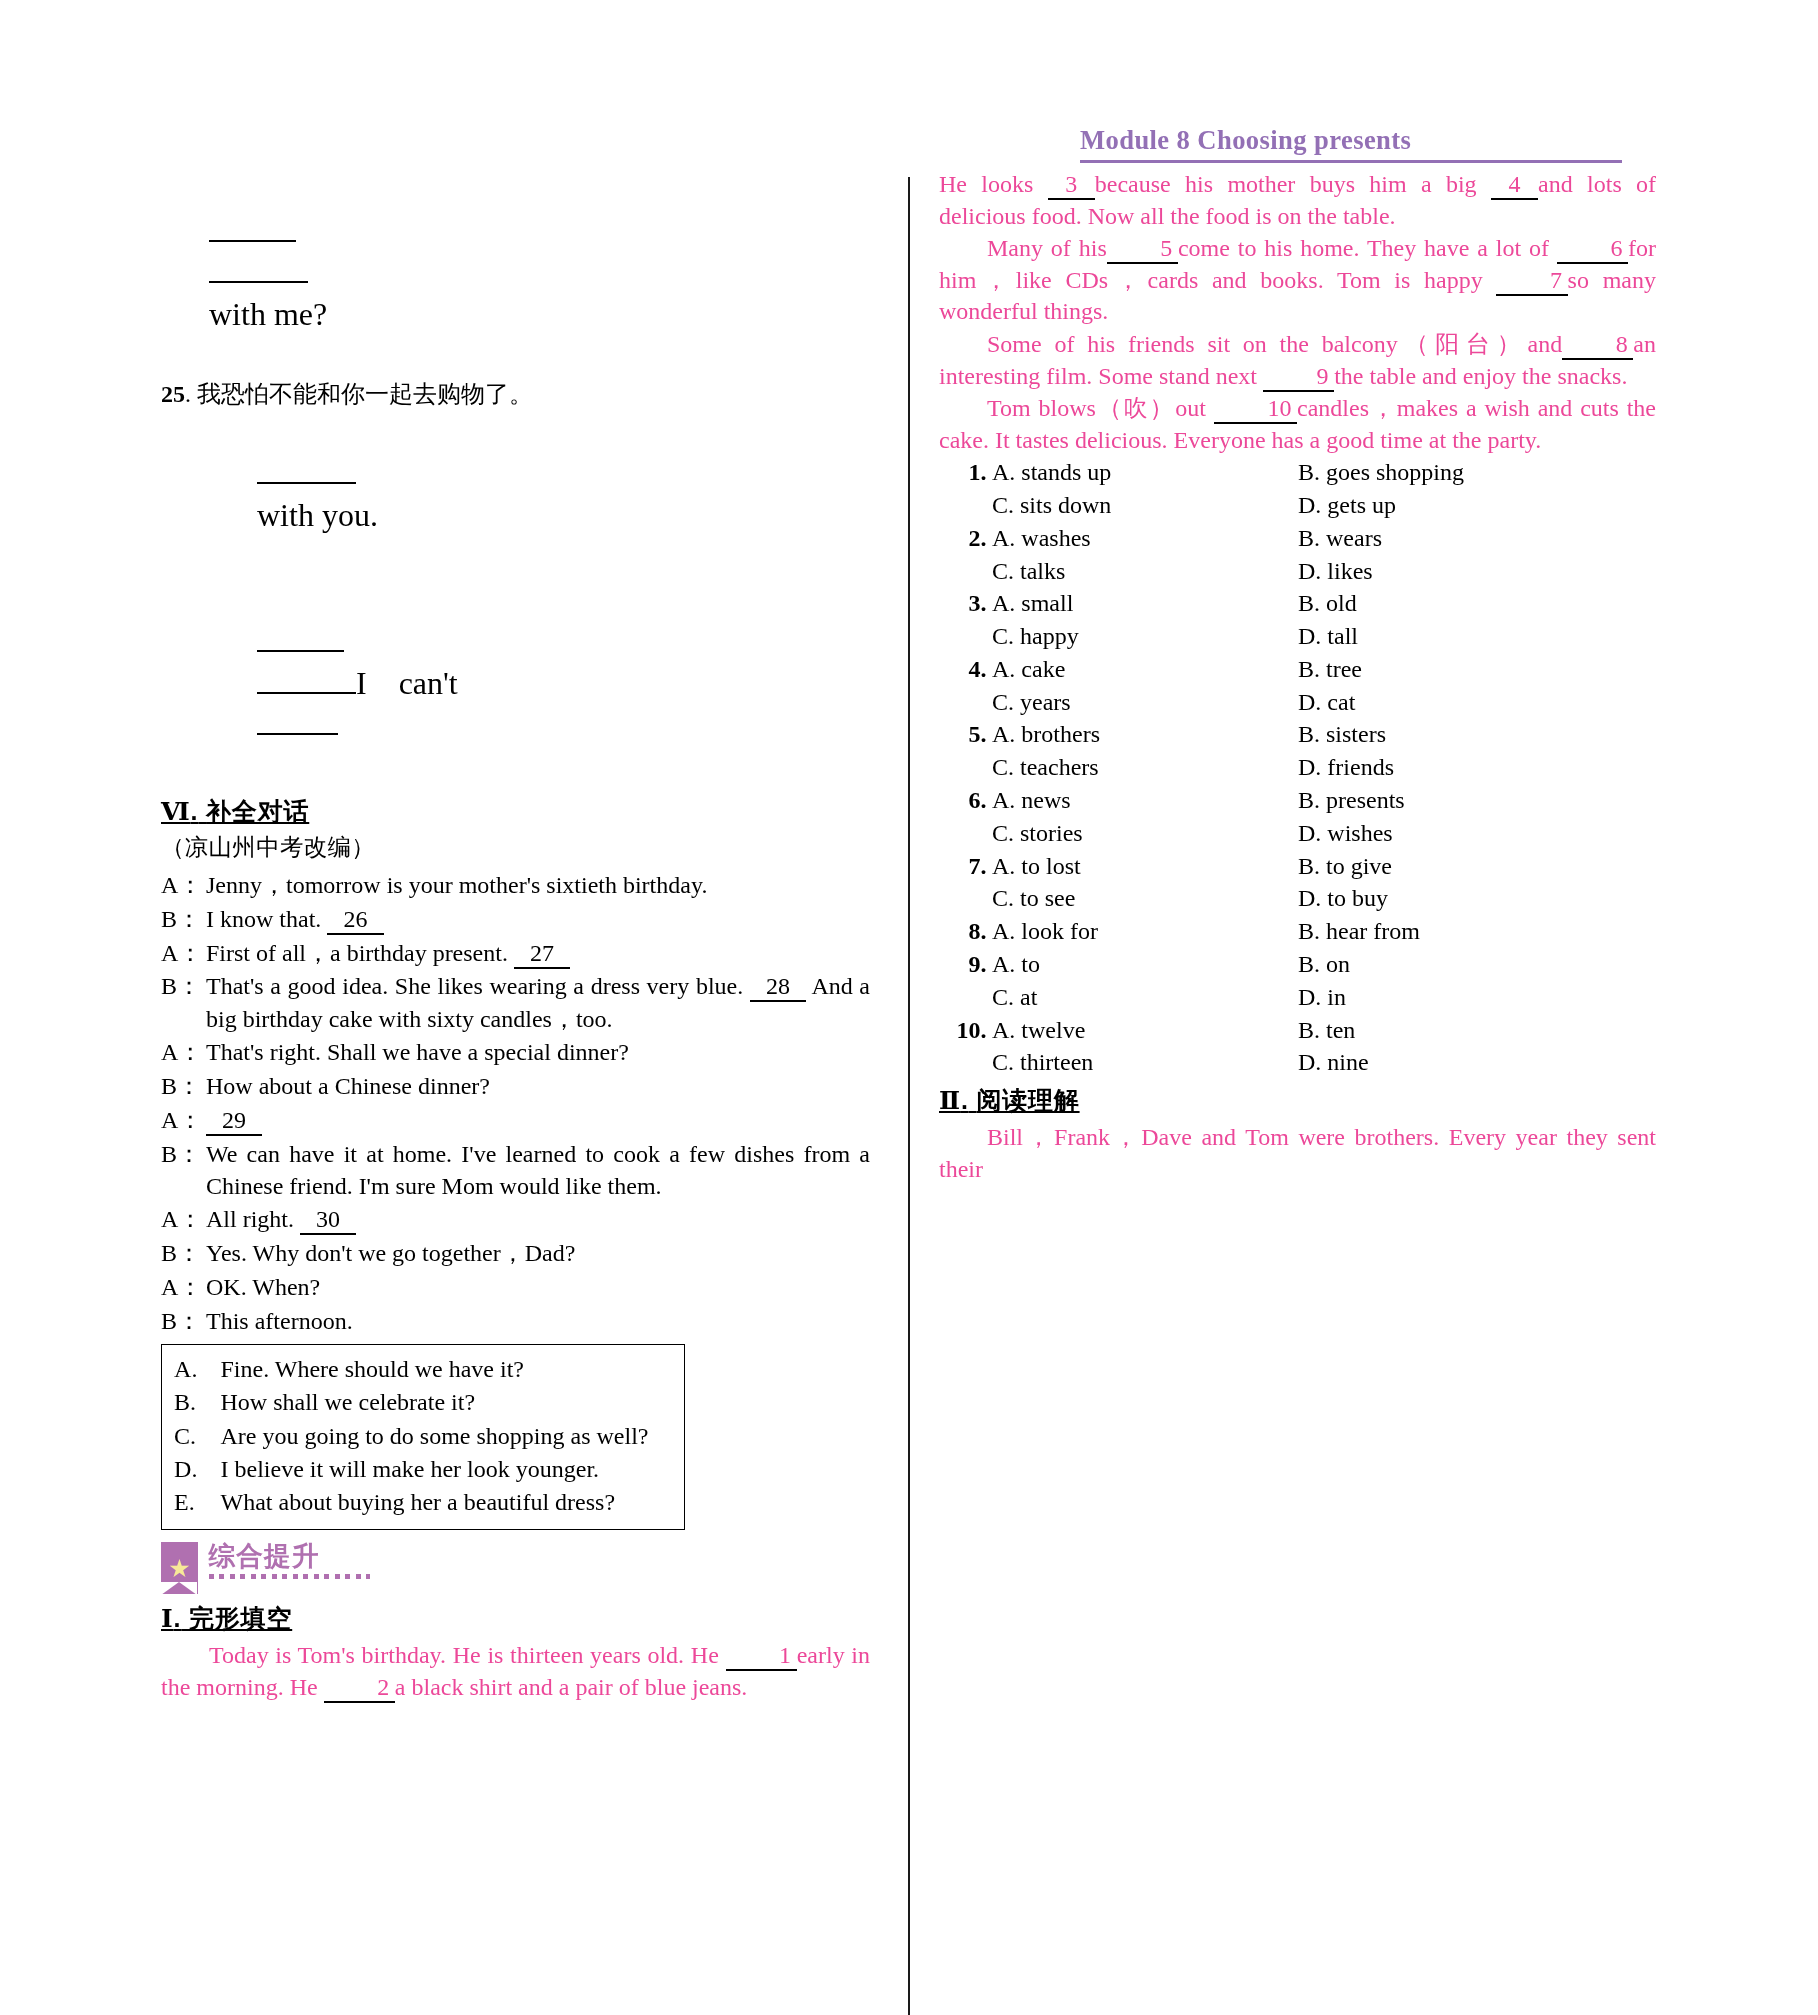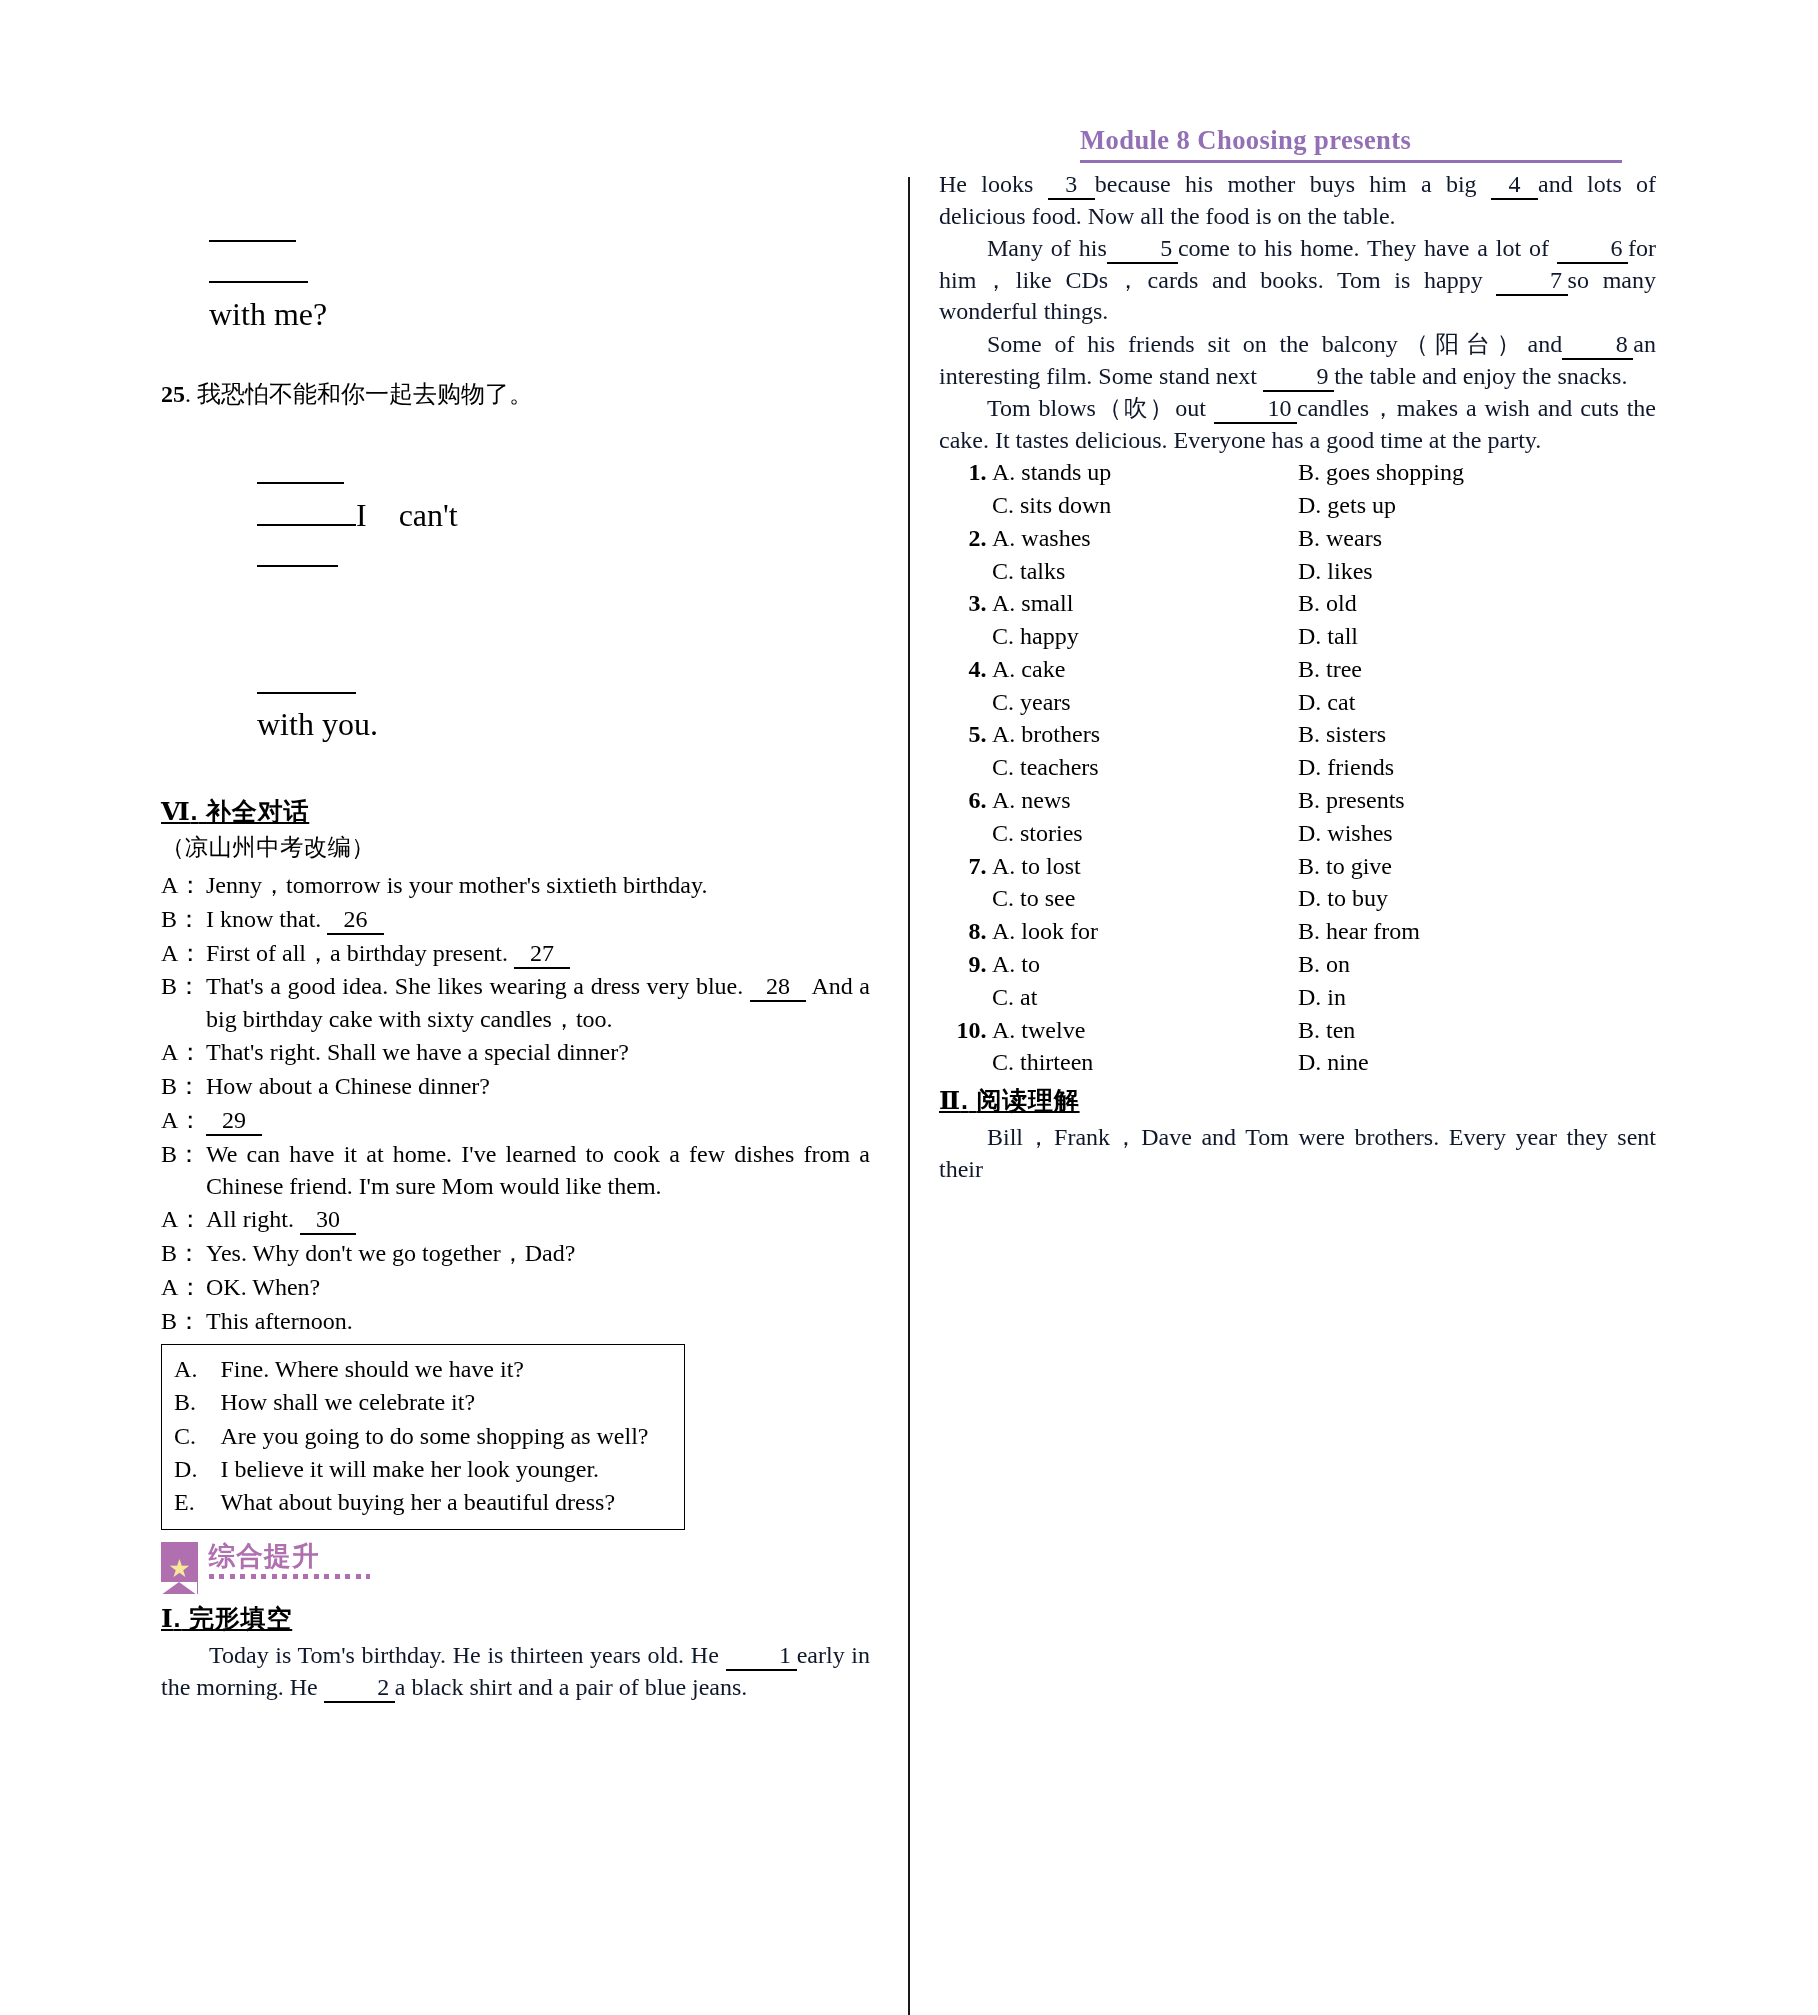--- a/index.html
+++ b/index.html
@@ -69,21 +69,21 @@
     margin: 0 0 1.6px 0;
     color: #000;
     white-space: pre-wrap;
   }
   .para {
     font-size: 24px;
     line-height: 1.32;
     margin: 0 0 0.8px 0;
     text-align: justify;
     text-justify: inter-word;
-    color: #0f172a;
+    color: #ec4899;
   }
   .para.indent { text-indent: 48px; }
 
   
   .blank {
     display: inline-block;
     border-bottom: 2px solid #000;
     vertical-align: baseline;
   }
   .blank.w1 { width: 87px; }
@@ -263,27 +263,27 @@
       <span class="blank w1"></span>
       <span class="blank w2"></span>
       <span>with me?</span>
     </div>
 
     <div class="qitem">
       <span class="qnum">25</span><span>.</span>
       <span>我恐怕不能和你一起去购物了。</span>
     </div>
     <div class="ln" style="padding-left:48px;">
+      <span class="blank w2"></span>
+      <span>with you.</span>
+    </div>
+    <div class="ln" style="padding-left:48px;">
       <span class="blank w1"></span>
       <span class="blank w2"></span><span>I　can't</span>
       <span class="blank w3"></span>
-    </div>
-    <div class="ln" style="padding-left:48px;">
-      <span class="blank w2"></span>
-      <span>with you.</span>
     </div>
 
     <div class="cn-head">
       <span class="rn">Ⅵ</span><span>.</span>
       <span>补全对话</span>
     </div>
     <div class="cn-note">（凉山州中考改编）</div>
 
     <div class="dlg">
       <span class="spk">A：</span>

